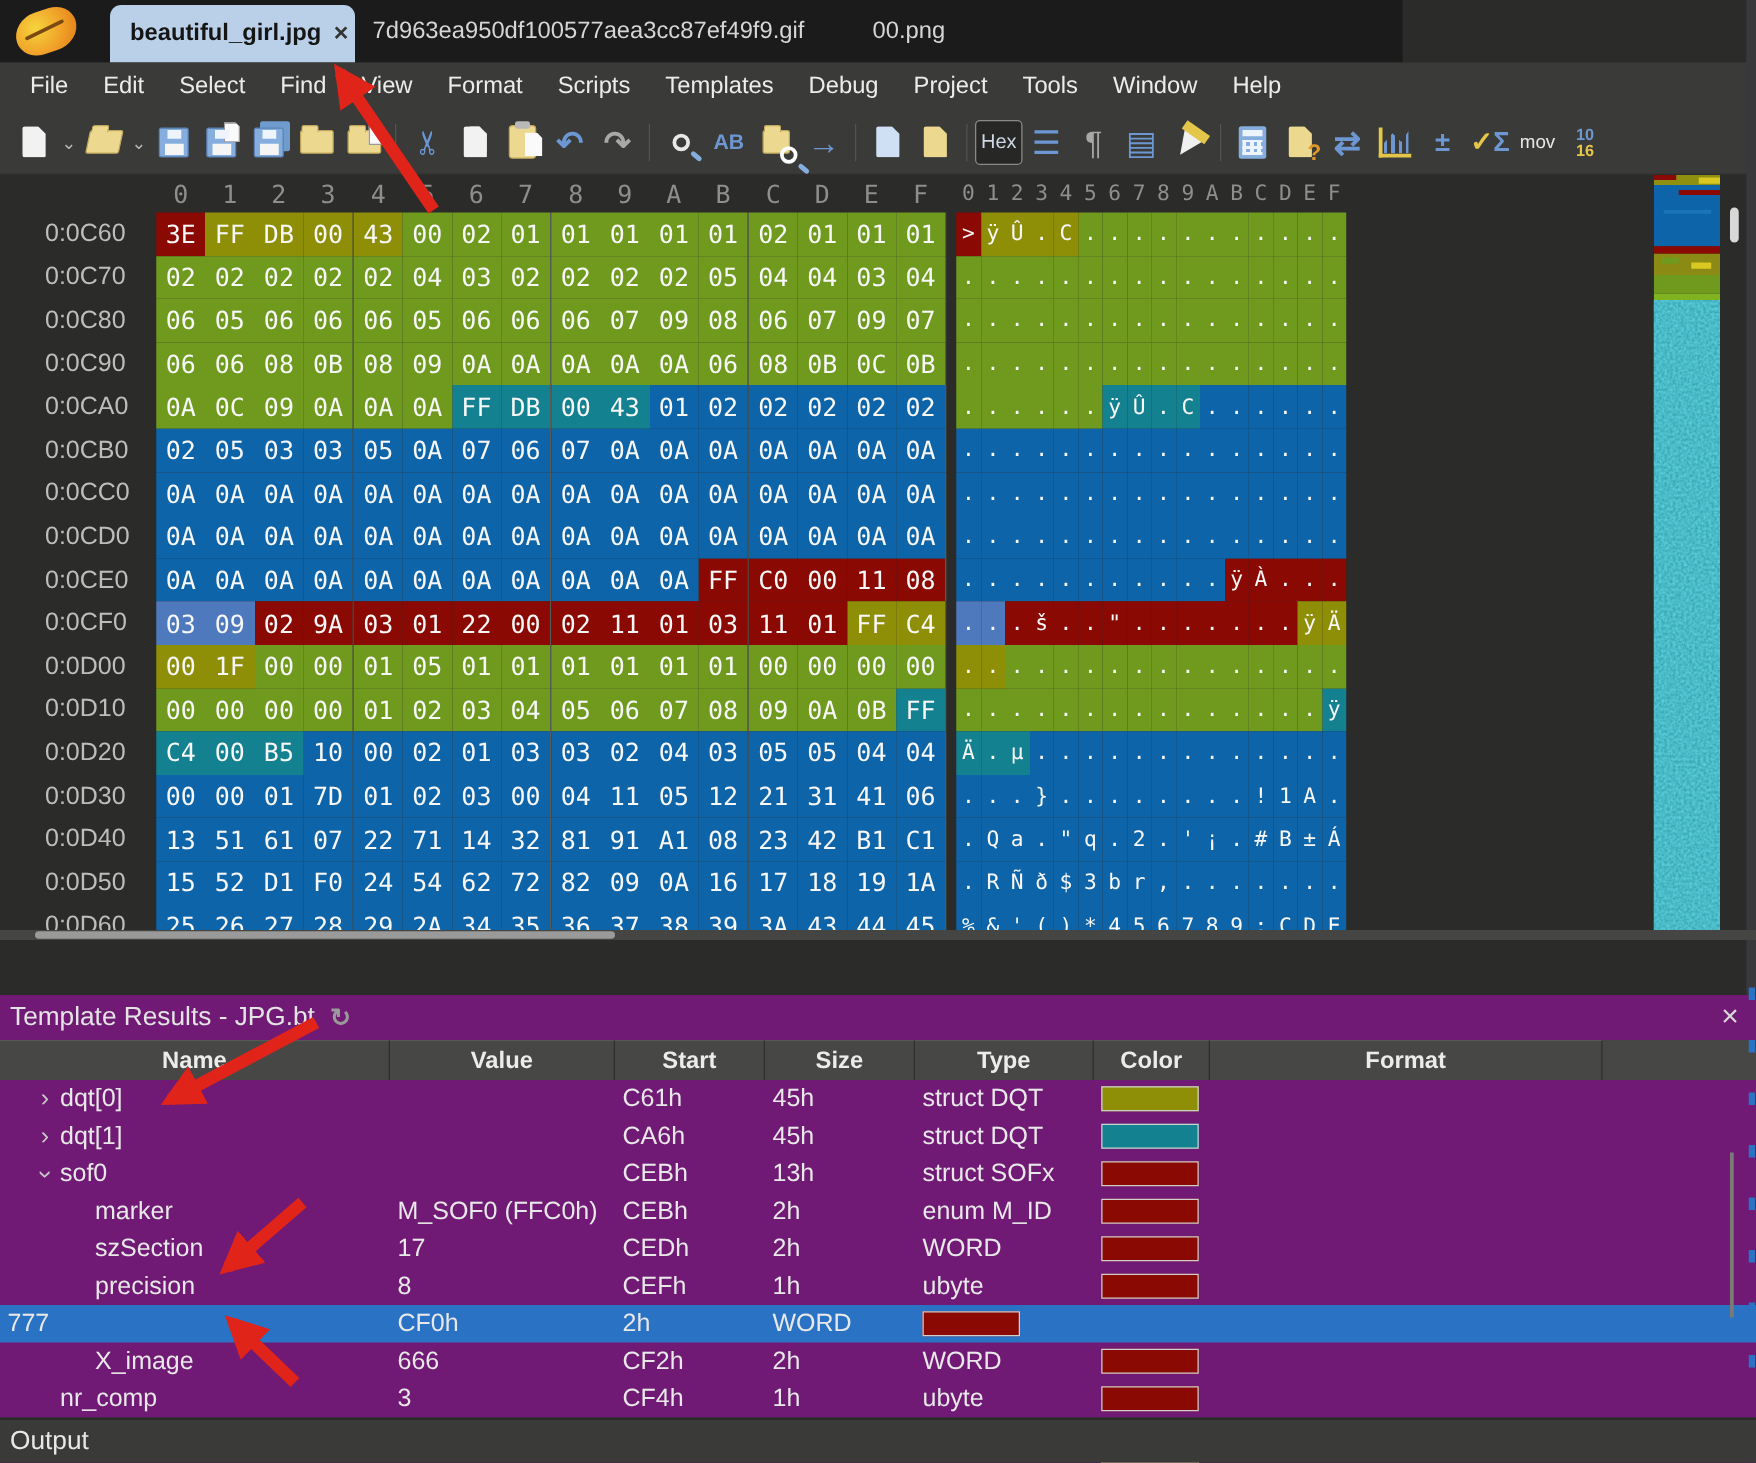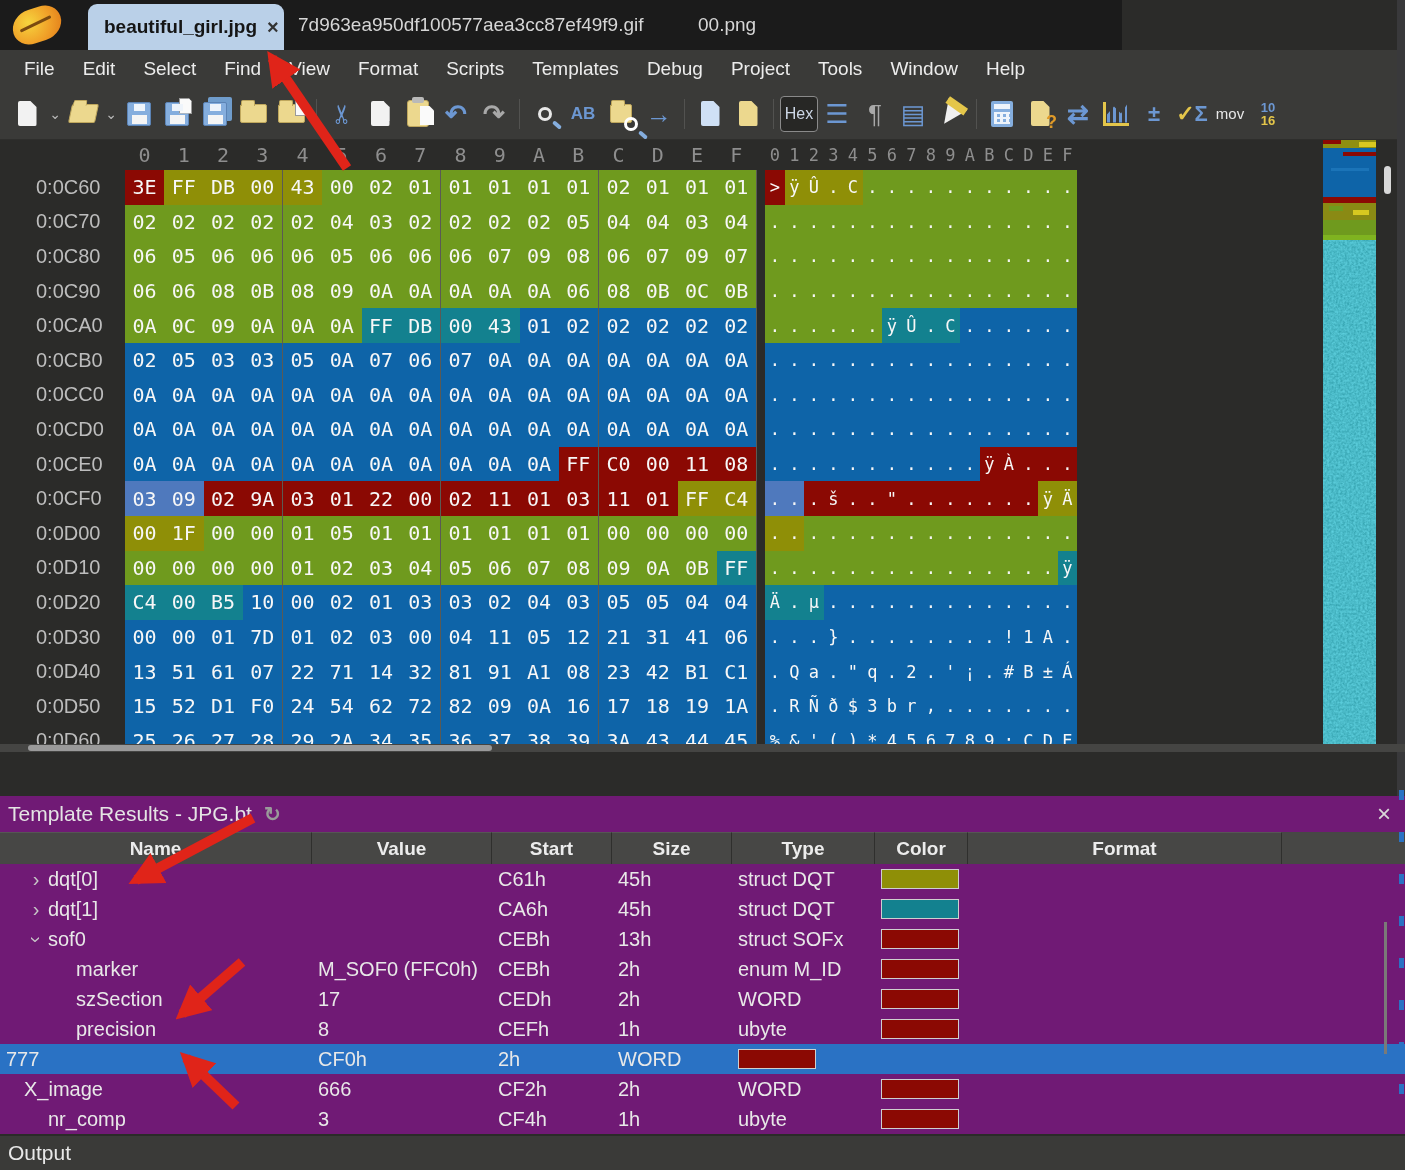--- a/index.html
+++ b/index.html
@@ -1212,21 +1212,21 @@
           <div class="tc" style="padding-left: 6px;">777</div>
           <div class="tc" style="padding-left: 6px;">CF0h</div>
           <div class="tc" style="padding-left: 6px;">2h</div>
           <div class="tc" style="padding-left: 6px;">WORD</div>
           <div class="tc">
             <div class="swatch" style="background: rgb(139, 9, 3);"></div>
           </div>
           <div class="tc"></div>
         </div>
         <div class="trow">
-          <div class="tc namec" style="">
+          <div class="tc namec" style="padding-left: 52px;">
             <span class="exp"></span>
             <span>X_image</span>
           </div>
           <div class="tc" style="padding-left: 6px;">666</div>
           <div class="tc" style="padding-left: 6px;">CF2h</div>
           <div class="tc" style="padding-left: 6px;">2h</div>
           <div class="tc" style="padding-left: 6px;">WORD</div>
           <div class="tc">
             <div class="swatch" style="background: rgb(139, 9, 3);"></div>
           </div>

